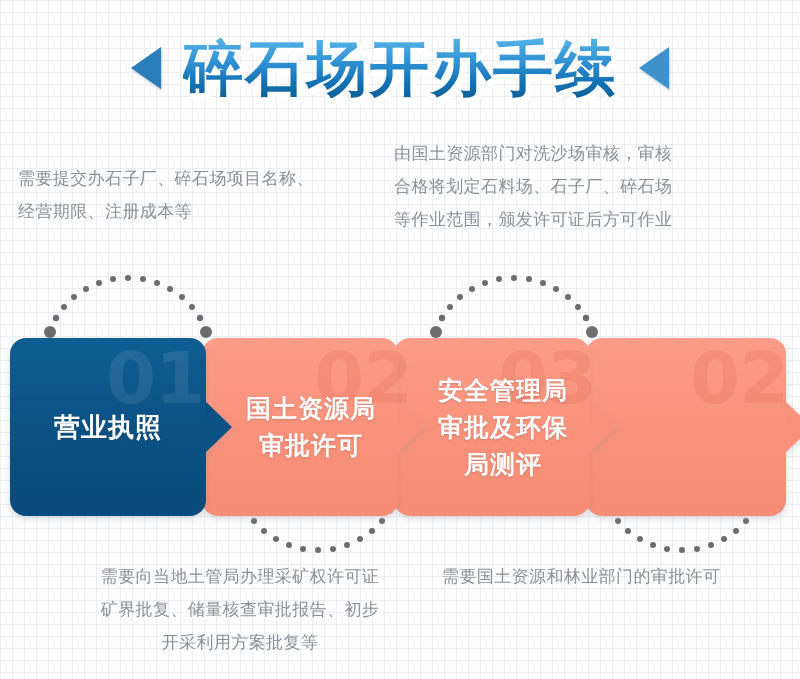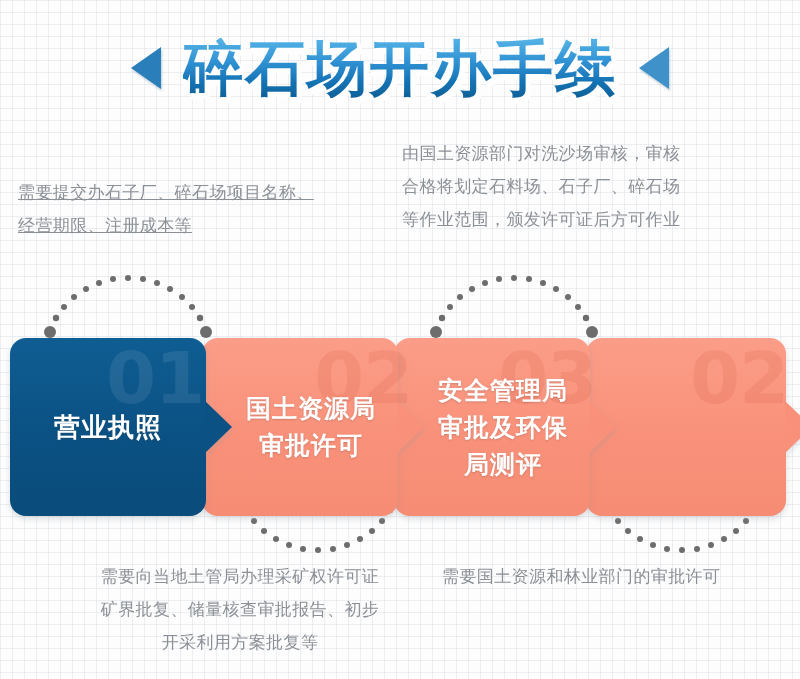--- a/index.html
+++ b/index.html
@@ -90,22 +90,22 @@
 
   
   .caption {
     position: absolute;
     color: #8b9096;
     font-size: 17px;
     line-height: 33px;
     letter-spacing: 0.4px;
     white-space: pre-line;
   }
-  #cap-tl { left: 18px;  top: 176px; width: 360px; text-decoration: underline; }
-  #cap-tr { left: 394px; top: 137px; width: 392px; margin-left: 8px; }
+  #cap-tl { left: 18px;  top: 162px; width: 360px; }
+  #cap-tr { left: 394px; top: 137px; width: 392px; }
   #cap-bl { left: 60px;  top: 560px; width: 360px; text-align: center; }
   #cap-br { left: 442px; top: 560px; width: 360px; text-align: left; }
 
   
   .arc {
     position: absolute;
     pointer-events: none;
   }
 
   

